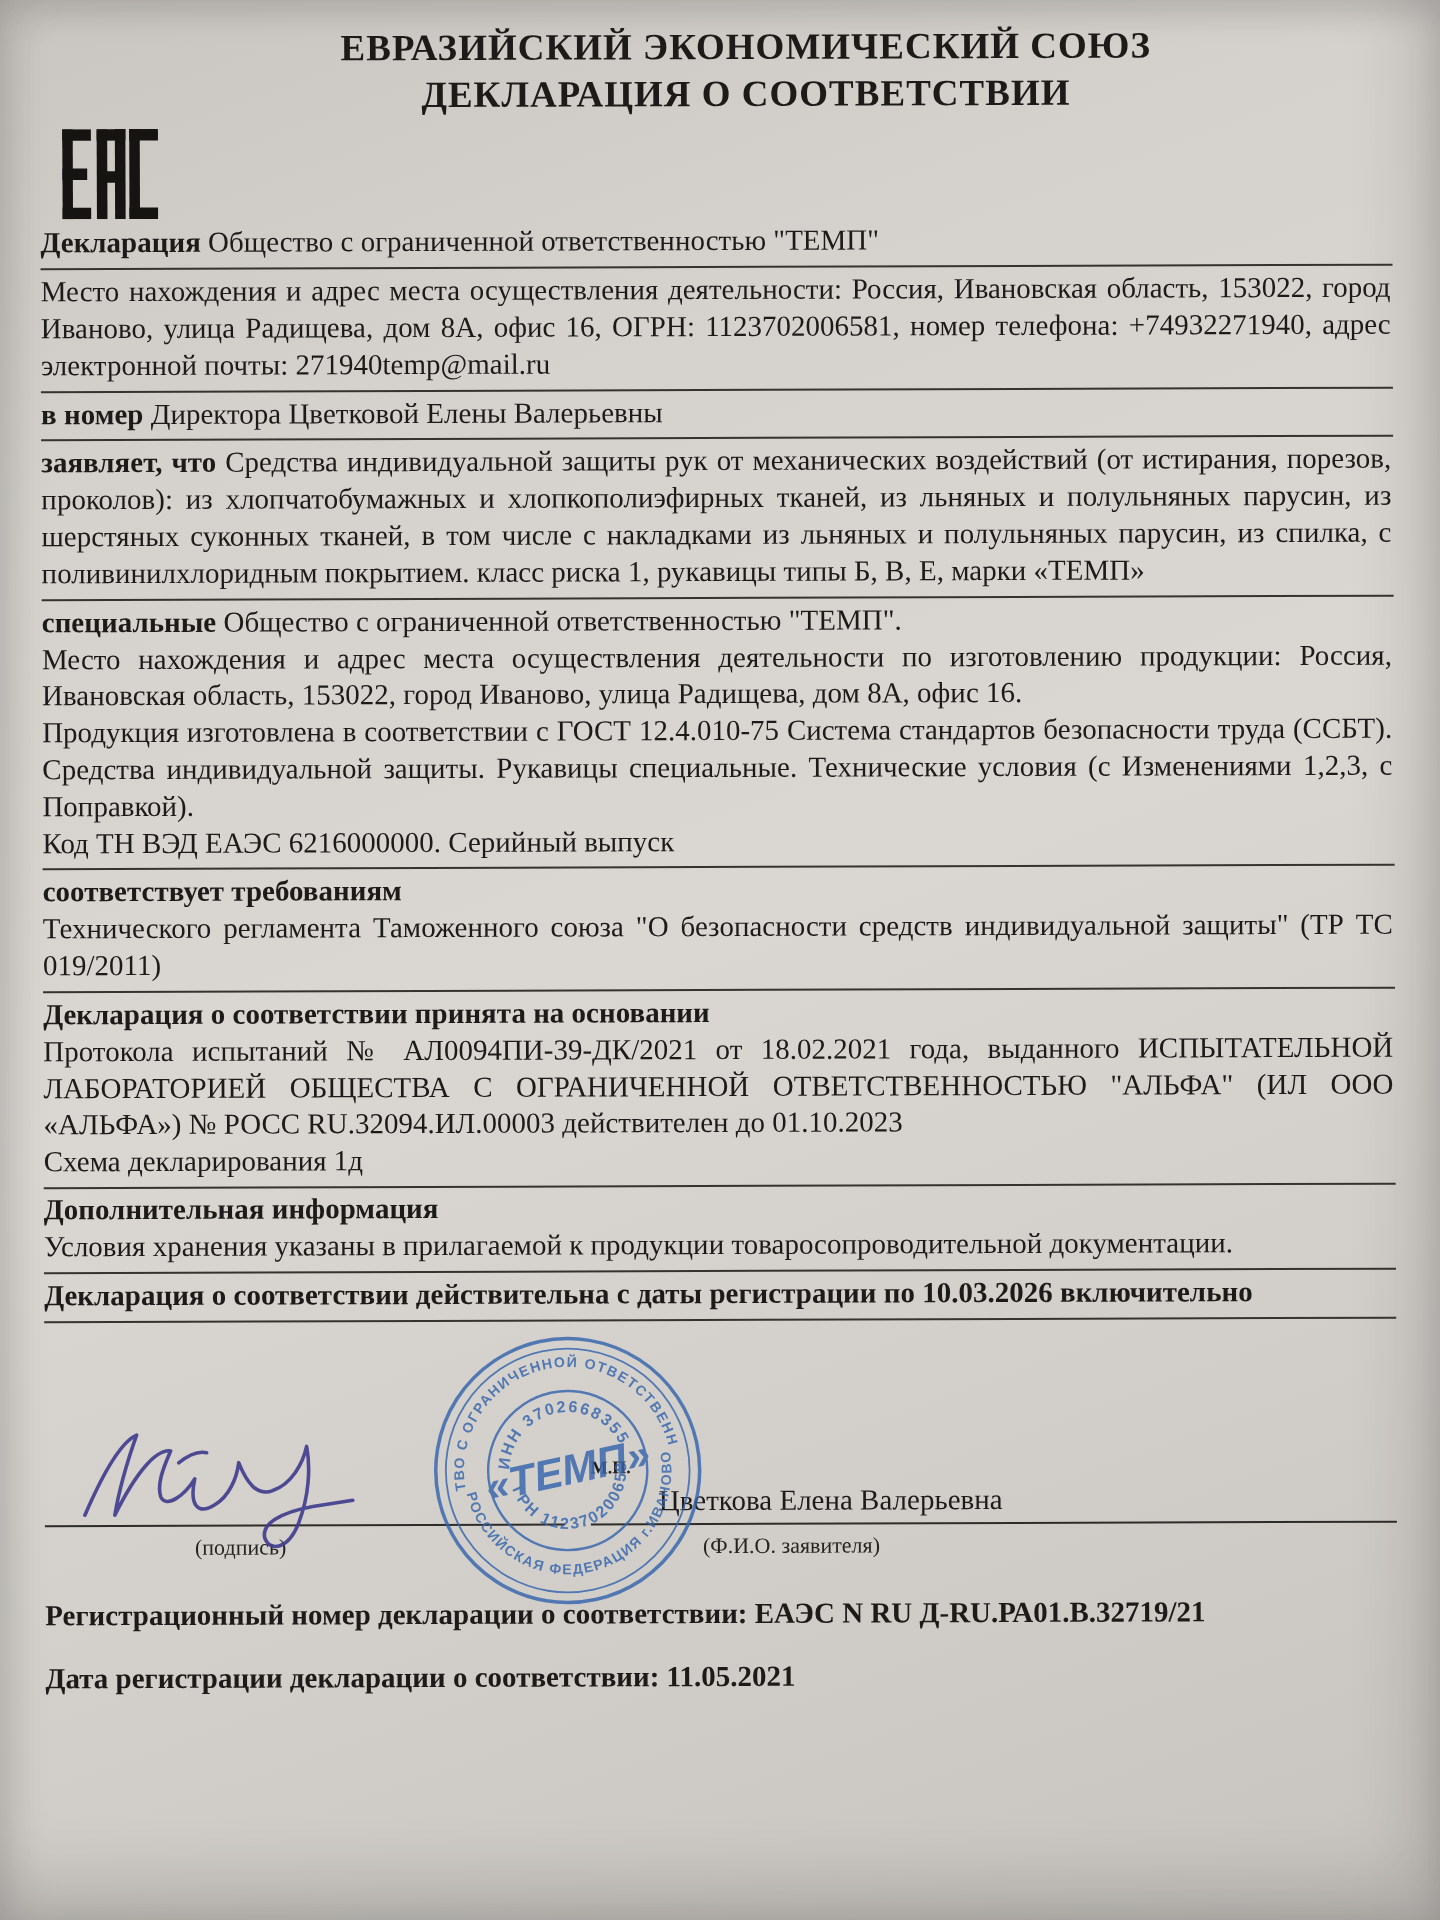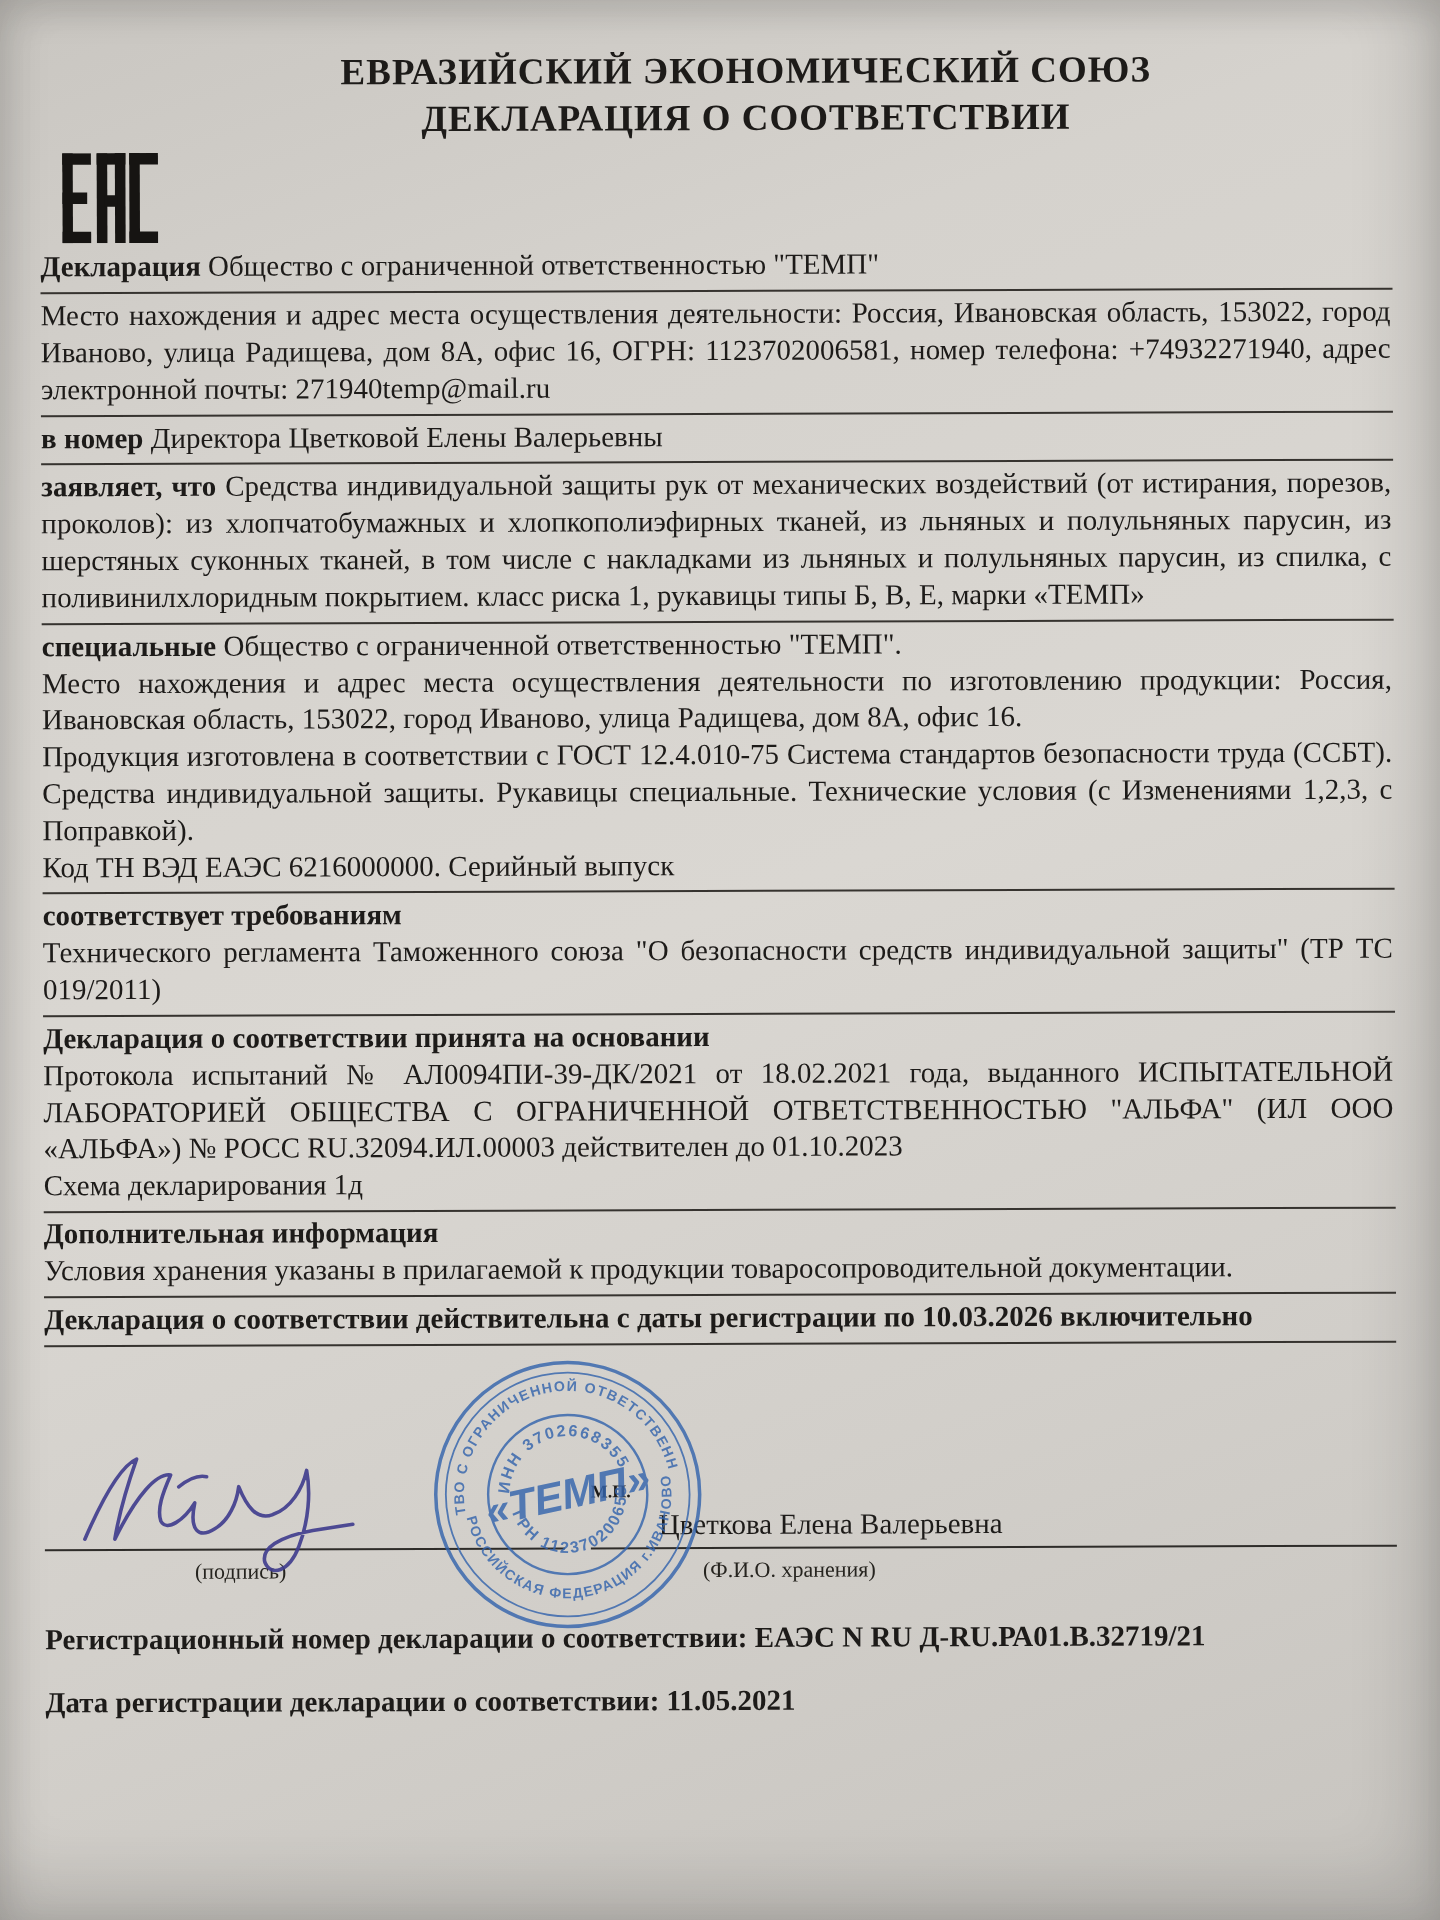--- a/index.html
+++ b/index.html
@@ -8,21 +8,21 @@
   body{
     width:1440px; height:1920px;
     font-family:"Liberation Serif","DejaVu Serif",serif;
     color:var(--ink);
     background:#b9b6b1;
   }
   .page{
     position:relative; width:1440px; height:1920px; overflow:hidden;
     background:linear-gradient(160deg,#c9c6c1 0%,#d5d2cd 22%,#dad7d2 48%,#d2cfca 72%,#c7c4bf 100%);
     box-shadow:inset -24px -36px 70px rgba(0,0,0,.14), inset 0 14px 34px rgba(0,0,0,.10), inset 18px 0 40px rgba(0,0,0,.06);
-    padding:48px 46px 0 42px;
+    padding:24px 46px 0 42px;
   }
   .content{ transform:rotate(-0.2deg); transform-origin:50% 40%; }
 
   .title{ text-align:center; font-weight:700; font-size:37px; line-height:1.26; letter-spacing:1px; padding-left:60px; }
   .eac{ margin:10px 0 2px 22px; width:96px; height:90px; }
   .eac svg{ display:block; width:96px; height:90px; }
   .eac rect{ fill:#161412; }
 
   p{ margin:0; font-size:29px; line-height:1.27; }
   .just{ text-align:justify; }
@@ -126,21 +126,21 @@
     <div class="sig-row">
       <div class="sig-left">
         <svg class="autograph" viewBox="0 0 300 150">
           <path d="M 14 112 C 34 66, 52 38, 66 32 C 56 60, 48 88, 44 112 C 66 68, 86 46, 100 48 C 92 66, 86 82, 90 94 C 96 106, 114 92, 124 76 C 118 104, 128 112, 144 102 C 158 94, 166 76, 168 60 C 176 80, 186 94, 202 88 C 220 82, 232 62, 236 44 C 240 66, 238 94, 228 120 C 218 146, 200 150, 194 136 C 190 122, 208 110, 242 104 L 282 98"></path>
           <path d="M 108 60 C 118 52, 128 48, 136 50"></path>
         </svg>
         <span class="sig-caption">(подпись)</span>
       </div>
       <div class="sig-right">
         <span class="fio">Цветкова Елена Валерьевна</span>
-        <span class="sig-caption">(Ф.И.О. хранения)</span>
+        <span class="sig-caption">(Ф.И.О. заявителя)</span>
       </div>
 
       <span class="mp-label">М.П.</span>
 
       <svg class="stamp" viewBox="0 0 280 280">
         <circle cx="140" cy="140" r="131" stroke-width="3.5"></circle>
         <circle cx="140" cy="140" r="121" stroke-width="1.8"></circle>
         <circle cx="140" cy="140" r="79" stroke-width="2.4"></circle>
         <defs>
           <path id="ringTop" d="M 37 140 A 103 103 0 0 1 243 140"></path>

